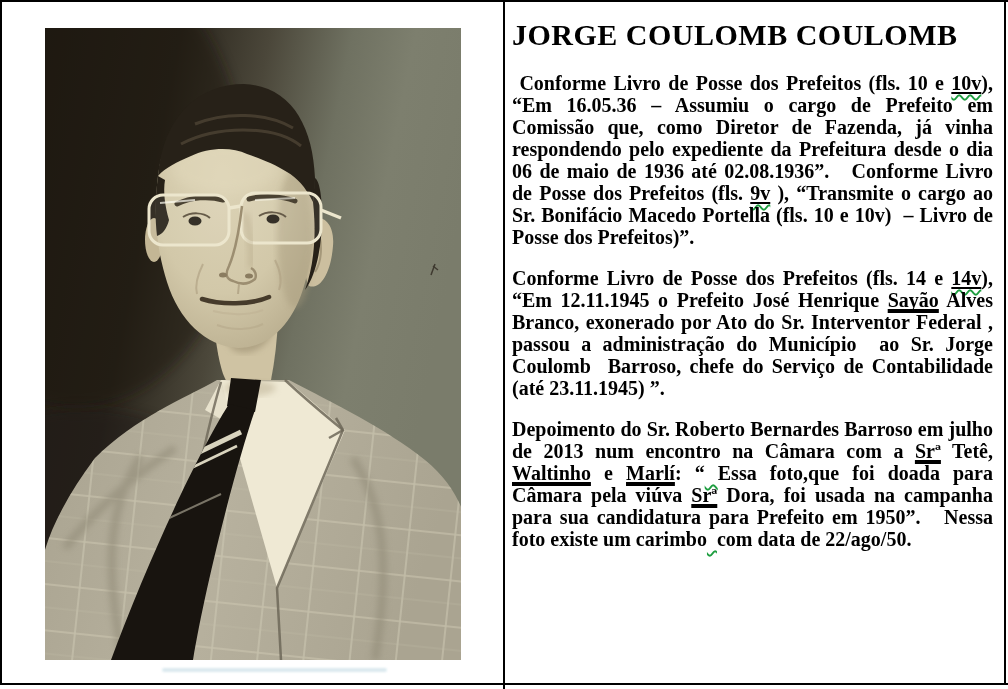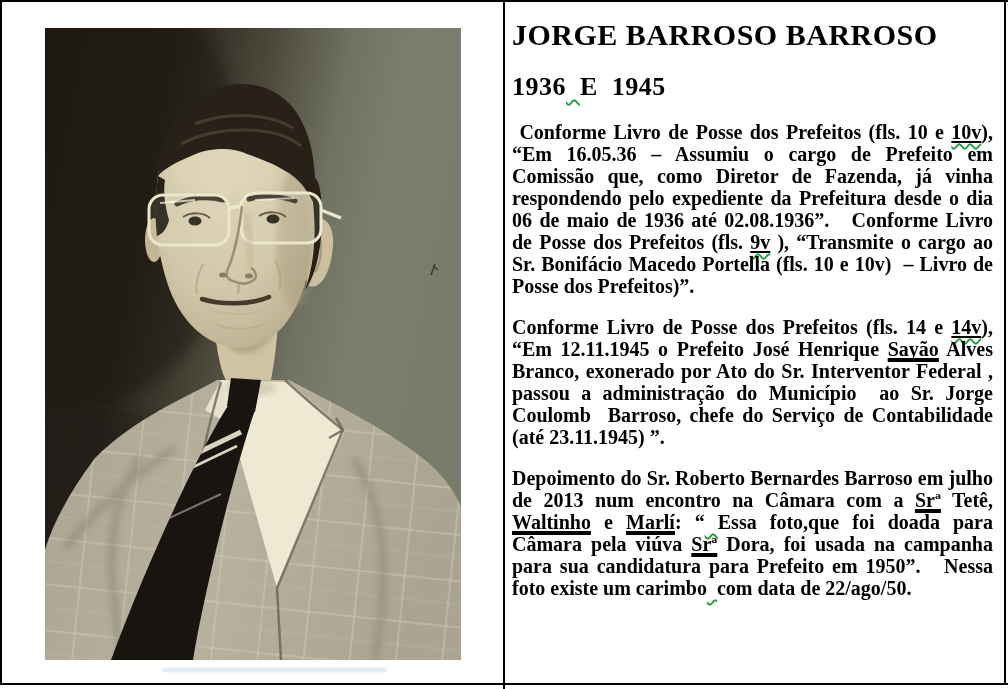--- a/index.html
+++ b/index.html
@@ -186,22 +186,21 @@
             <path d="M 158,236 C 152,248 150,258 152,266"></path>
             <path d="M 230,232 C 236,244 237,254 234,262"></path>
           </g>
         </g>
       </svg>
     </div>
     <div class="photo-artifact"></div>
   </div>
 
   <div class="text-cell">
-    <h1 class="doc-title">JORGE BARROSO BARROSO</h1>
-    <h2 class="doc-subtitle">1936<span class="wavy-green">&nbsp; </span>E&nbsp; 1945</h2>
+    <h1 class="doc-title">JORGE COULOMB COULOMB</h1>
     <p class="doc-par">&nbsp;Conforme Livro de Posse dos Prefeitos (fls. 10 e <span class="solid-underline"><span class="wavy-green">10v</span></span>), “Em 16.05.36 – Assumiu o cargo de Prefeito em Comissão que, como Diretor de Fazenda, já vinha respondendo pelo expediente da Prefeitura desde o dia 06 de maio de 1936 até 02.08.1936”.&nbsp;&nbsp; Conforme Livro de Posse dos Prefeitos (fls. <span class="solid-underline"><span class="wavy-green">9v</span></span> ), “Transmite o cargo ao Sr. Bonifácio Macedo Portella (fls. 10 e 10v)&nbsp; – Livro de Posse dos Prefeitos)”.</p>
     <p class="doc-par">Conforme Livro de Posse dos Prefeitos (fls. 14 e <span class="solid-underline"><span class="wavy-green">14v</span></span>), “Em 12.11.1945 o Prefeito José Henrique <span class="solid-underline"><span class="wavy-red">Sayão</span></span> Alves Branco, exonerado por Ato do Sr. Interventor Federal , passou a administração do Município&nbsp; ao Sr. Jorge Coulomb&nbsp; Barroso, chefe do Serviço de Contabilidade (até 23.11.1945) ”.</p>
     <p class="doc-par">Depoimento do Sr. Roberto Bernardes Barroso em julho de 2013 num encontro na Câmara com a <span class="solid-underline"><span class="wavy-red">Srª</span></span> Tetê, <span class="solid-underline"><span class="wavy-red">Waltinho</span></span> e <span class="solid-underline"><span class="wavy-red">Marlí</span></span>: “<span class="wavy-green"> </span>Essa foto,que foi doada para Câmara pela viúva <span class="solid-underline"><span class="wavy-red">Srª</span></span> Dora, foi usada na campanha para sua candidatura para Prefeito em 1950”.&nbsp;&nbsp; Nessa foto existe um carimbo<span class="wavy-green">&nbsp; </span>com data de 22/ago/50.</p>
   </div>
 
   <div class="b border-top"></div>
   <div class="b border-left"></div>
   <div class="b border-right"></div>
   <div class="b divider-v"></div>
   <div class="b divider-h"></div>

